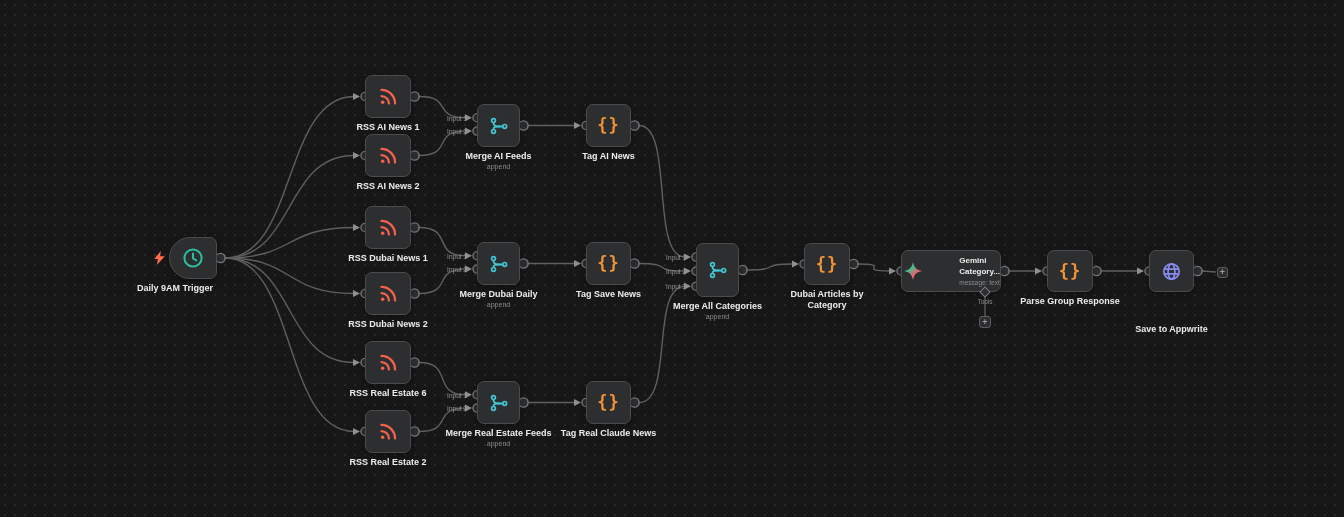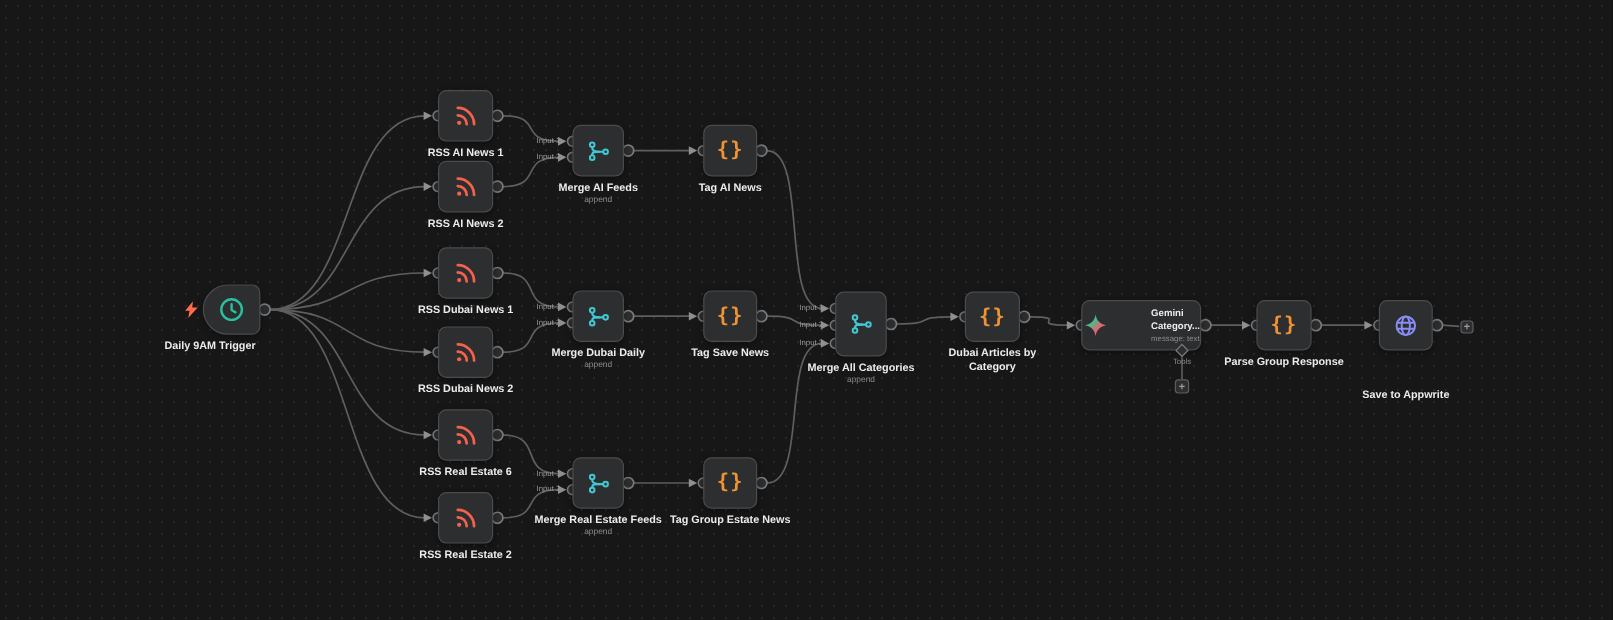--- a/index.html
+++ b/index.html
@@ -262,21 +262,21 @@
       </div>
       <div class="node-label" style="left: 418.5px; top: 428px; width: 160px;">Merge Real Estate Feeds</div>
       <div class="node-sublabel" style="left: 438.5px; top: 440px; width: 120px;">append</div>
       <div class="port-label" style="left: 419px; top: 394.76px; width: 48px;">Input 1</div>
       <div class="port-label" style="left: 419px; top: 408.09px; width: 48px;">Input 2</div>
       <div class="node" style="left: 586px; top: 381px; width: 45px; height: 43px;">
         <span class="icon-wrap">
           <span class="brace-icon" style="color:#f09334">{}</span>
         </span>
       </div>
-      <div class="node-label" style="left: 528.5px; top: 428px; width: 160px;">Tag Group Estate News</div>
+      <div class="node-label" style="left: 528.5px; top: 428px; width: 160px;">Tag Real Claude News</div>
       <div class="node" style="left: 696px; top: 243px; width: 43px; height: 54px;">
         <span class="icon-wrap">
           <svg width="22" height="22" viewBox="0 0 24 24">
             <g fill="none" stroke="#41c8d4" stroke-width="2" stroke-linecap="round">
               <path d="M6 8.6C6 12 9 12.5 12.5 12.5H15.8"></path>
               <path d="M6 15.4C6 12.4 9 12.5 12.5 12.5"></path>
             </g>
             <circle cx="6" cy="6.1" r="2.1" fill="none" stroke="#41c8d4" stroke-width="1.8"></circle>
             <circle cx="6" cy="17.9" r="2.1" fill="none" stroke="#41c8d4" stroke-width="1.8"></circle>
             <circle cx="18.2" cy="12.5" r="2.1" fill="none" stroke="#41c8d4" stroke-width="1.8"></circle>

